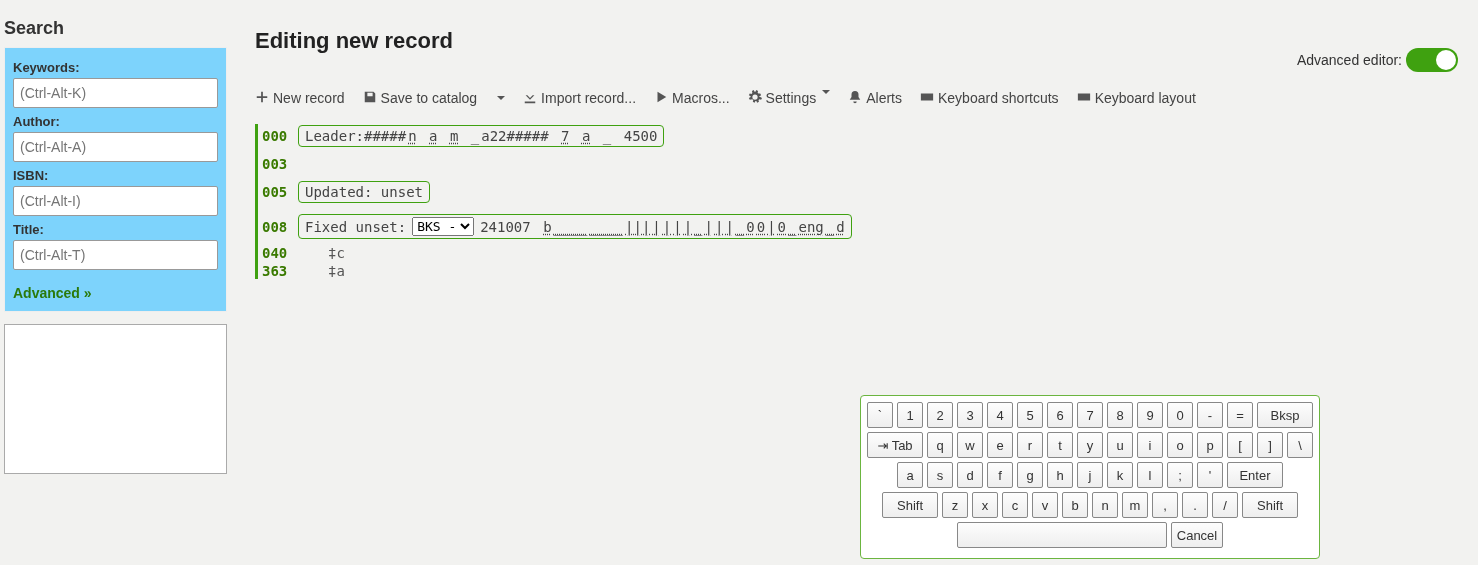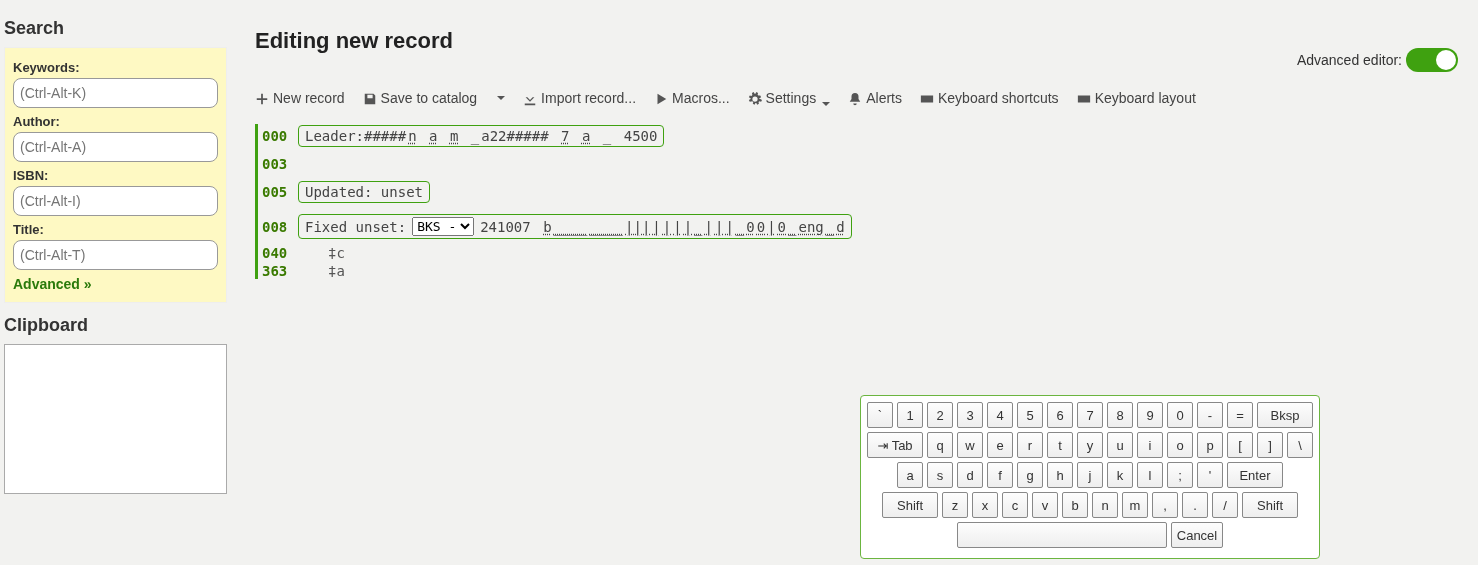--- a/index.html
+++ b/index.html
@@ -1,32 +1,32 @@
 <!DOCTYPE html>
 <html><head>
 <meta charset="utf-8">
 <style>
 * { box-sizing: border-box; margin: 0; padding: 0; }
 body { font-family: Arial, Helvetica, sans-serif; background: #f2f2f0; color: #333; font-size: 13px; width: 1478px; height: 565px; overflow: hidden; }
 .layout { display: flex; }
 .sidebar { width: 235px; padding: 8px 8px 8px 4px; }
 .sidebar h2 { font-size: 18px; font-weight: bold; color: #333; margin: 10px 0 8px 0; }
-.panel { background: #fef9c3; border: 1px solid #eee; padding: 6px 8px 10px 8px; margin-bottom: 12px; }
+.panel { background: #7dd3fc; border: 1px solid #eee; padding: 6px 8px 10px 8px; margin-bottom: 12px; }
 .field-label { font-weight: bold; font-size: 13px; margin: 6px 0 3px 0; display: block; }
-.field-input { width: 100%; padding: 6px 6px; font-size: 14px; border: 1px solid #999; border-radius: 8px; color: #555; background: #fff; }
-.advanced-link { color: #2b7a0b; font-size: 14px; font-weight: bold; cursor: pointer; margin-top: 6px; display: inline-block; }
+.field-input { width: 100%; padding: 6px 6px; font-size: 14px; border: 1px solid #999; border-radius: 2px; color: #555; background: #fff; }
+.advanced-link { color: #2b7a0b; font-size: 14px; font-weight: bold; cursor: pointer; margin-top: 15px; display: inline-block; }
 .clipboard-area { width: 100%; height: 150px; border: 1px solid #aaa; background: #fff; resize: none; overflow-y: scroll; }
 .main { flex: 1; padding: 10px 20px 0 20px; position: relative; }
 .header-row { display: flex; justify-content: space-between; align-items: center; }
 .title { font-size: 22px; font-weight: bold; color: #222; }
 .adv-toggle { display: flex; align-items: center; font-size: 14px; margin-top: 38px; }
 .toggle { width: 52px; height: 24px; background: #3fa110; border-radius: 12px; position: relative; margin-left: 4px; cursor: pointer; }
 .toggle-knob { width: 20px; height: 20px; background: #fff; border-radius: 50%; position: absolute; top: 2px; right: 2px; }
 .toolbar { display: flex; align-items: center; gap: 18px; margin: 18px 0 18px 0; color: #444; font-size: 14px; }
-.tb-item { display: flex; align-items: flex-end; gap: 4px; cursor: pointer; }
+.tb-item { display: flex; align-items: flex-start; gap: 4px; cursor: pointer; }
 .tb-item svg { width: 14px; height: 14px; fill: #555; }
 .caret-down { display:inline-block; width:0; height:0; border-left:4px solid transparent; border-right:4px solid transparent; border-top:4px solid #555; vertical-align: middle; margin-left:2px;}
 .editor { font-family: "DejaVu Sans Mono", Menlo, Consolas, monospace; font-size: 14px; border-left: 3px solid #3fa110; padding-left: 4px; }
 .line { display: flex; align-items: center; min-height: 24px; margin-bottom: 4px; }
 .tag { color: #3a7a00; font-weight: bold; width: 30px; }
 .box { border: 1.5px solid #3fa110; border-radius: 4px; padding: 2px 6px; margin-left: 6px; color: #444; display: inline-flex; align-items: center; gap: 2px; }
 .dotted { text-decoration: underline dotted; text-underline-offset: 2px; color: #444; }
 select.bks { font-family: inherit; font-size: 13px; margin: 0 4px; }
 .indent { margin-left: 36px; color: #555; }
 .kb-wrap { position: absolute; left: 625px; top: 395px; background: #fff; border: 1.5px solid #6bb53f; border-radius: 4px; padding: 6px; }
@@ -47,21 +47,20 @@
       <label class="field-label">Keywords:</label>
       <input class="field-input" placeholder="(Ctrl-Alt-K)" style="">
       <label class="field-label">Author:</label>
       <input class="field-input" placeholder="(Ctrl-Alt-A)" style="">
       <label class="field-label">ISBN:</label>
       <input class="field-input" placeholder="(Ctrl-Alt-I)" style="">
       <label class="field-label">Title:</label>
       <input class="field-input" placeholder="(Ctrl-Alt-T)" style="">
       <a class="advanced-link">Advanced »</a>
     </div>
-    <h2>Clipboard</h2>
     <textarea class="clipboard-area" style=""></textarea>
   </div>
 
   <div class="main">
     <div class="header-row">
       <div class="title">Editing new record</div>
       <div class="adv-toggle">
         <span>Advanced editor:</span>
         <div class="toggle">
             <div class="toggle-knob"></div>

